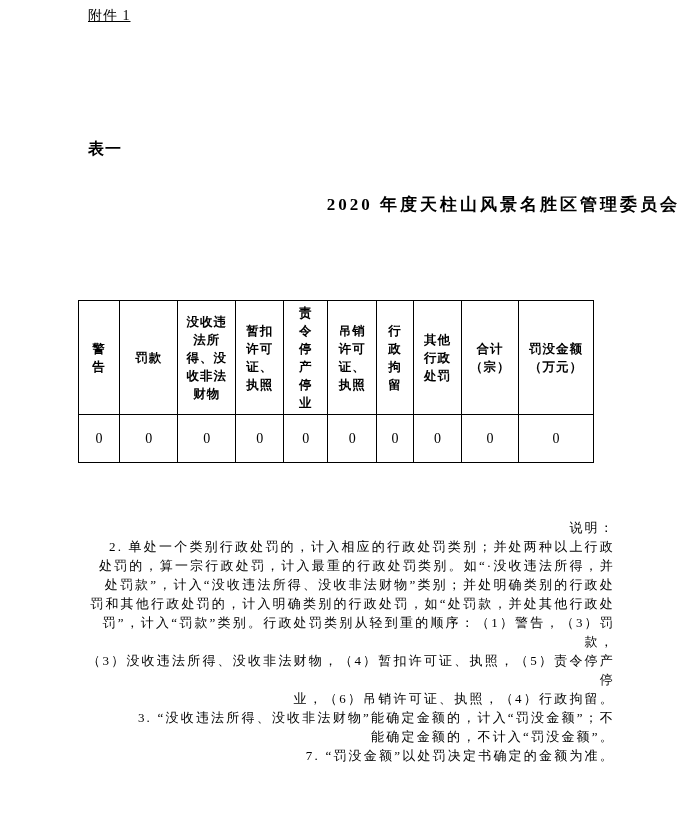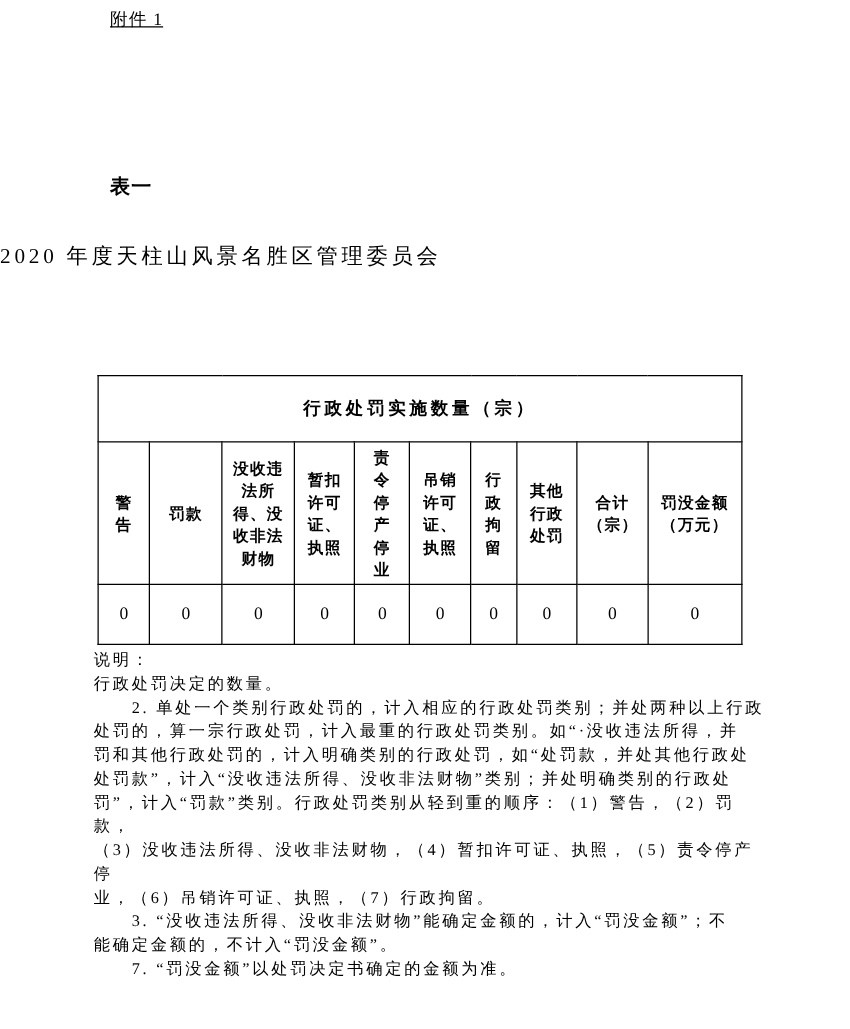--- a/index.html
+++ b/index.html
@@ -40,23 +40,23 @@
     font-size: 16px;
     font-weight: bold;
     letter-spacing: 1px;
     margin-top: 24px;
   }
   .center-title {
     position: absolute;
     left: 0;
     top: 186px;
     width: 680px;
-    text-align: left;
+    text-align: right;
     font-size: 17px;
-    font-weight: normal;
+    font-weight: bold;
     letter-spacing: 3px;
     line-height: 38px;
   }
   table.stat-table {
     position: absolute;
     left: 78px;
     top: 300px;
     width: 516px;
     border-collapse: collapse;
     table-layout: fixed;
@@ -91,20 +91,21 @@
     position: absolute;
     left: 75px;
     top: 518px;
     width: 540px;
     font-size: 13px;
     line-height: 19px;
     letter-spacing: 2.2px;
   }
   .note-line {
     white-space: pre-wrap;
+    text-align: right;
   }
 </style>
 </head>
 <body>
 
 <div class="page">
 
   <div class="attachment-label">附件 1</div>
 
 
@@ -121,23 +122,20 @@
       <col style="width:11.2%">
       <col style="width:9.4%">
       <col style="width:8.5%">
       <col style="width:9.5%">
       <col style="width:7.1%">
       <col style="width:9.4%">
       <col style="width:11%">
       <col style="width:14.6%">
     </colgroup>
     <tbody>
-        <tr>
-      <th class="span-header" colspan="10">行政处罚实施数量（宗）</th>
-    </tr>
     <tr>
       <th class="col-h">警告</th>
       <th class="col-h">罚款</th>
       <th class="col-h">没收违法所得、没收非法财物</th>
       <th class="col-h">暂扣许可证、执照</th>
       <th class="col-h">责令停产停业</th>
       <th class="col-h">吊销许可证、执照</th>
       <th class="col-h">行政拘留</th>
       <th class="col-h">其他行政处罚</th>
       <th class="col-h">合计（宗）</th>
@@ -153,26 +151,25 @@
       <td class="val">0</td>
       <td class="val">0</td>
       <td class="val">0</td>
       <td class="val">0</td>
     </tr>
   </tbody>
     </table>
 
   <div class="notes">
     <div class="note-line">说明：</div>
-    <div class="note-line">行政处罚决定的数量。</div>
     <div class="note-line">　　2. 单处一个类别行政处罚的，计入相应的行政处罚类别；并处两种以上行政</div>
     <div class="note-line">处罚的，算一宗行政处罚，计入最重的行政处罚类别。如“·没收违法所得，并</div>
+    <div class="note-line">处罚款”，计入“没收违法所得、没收非法财物”类别；并处明确类别的行政处</div>
     <div class="note-line">罚和其他行政处罚的，计入明确类别的行政处罚，如“处罚款，并处其他行政处</div>
-    <div class="note-line">处罚款”，计入“没收违法所得、没收非法财物”类别；并处明确类别的行政处</div>
-    <div class="note-line">罚”，计入“罚款”类别。行政处罚类别从轻到重的顺序：（1）警告，（2）罚款，</div>
+    <div class="note-line">罚”，计入“罚款”类别。行政处罚类别从轻到重的顺序：（1）警告，（3）罚款，</div>
     <div class="note-line">（3）没收违法所得、没收非法财物，（4）暂扣许可证、执照，（5）责令停产停</div>
-    <div class="note-line">业，（6）吊销许可证、执照，（7）行政拘留。</div>
+    <div class="note-line">业，（6）吊销许可证、执照，（4）行政拘留。</div>
     <div class="note-line">　　3. “没收违法所得、没收非法财物”能确定金额的，计入“罚没金额”；不</div>
     <div class="note-line">能确定金额的，不计入“罚没金额”。</div>
     <div class="note-line">　　7. “罚没金额”以处罚决定书确定的金额为准。</div>
   </div>
 
 </div>
 
 </body></html>

